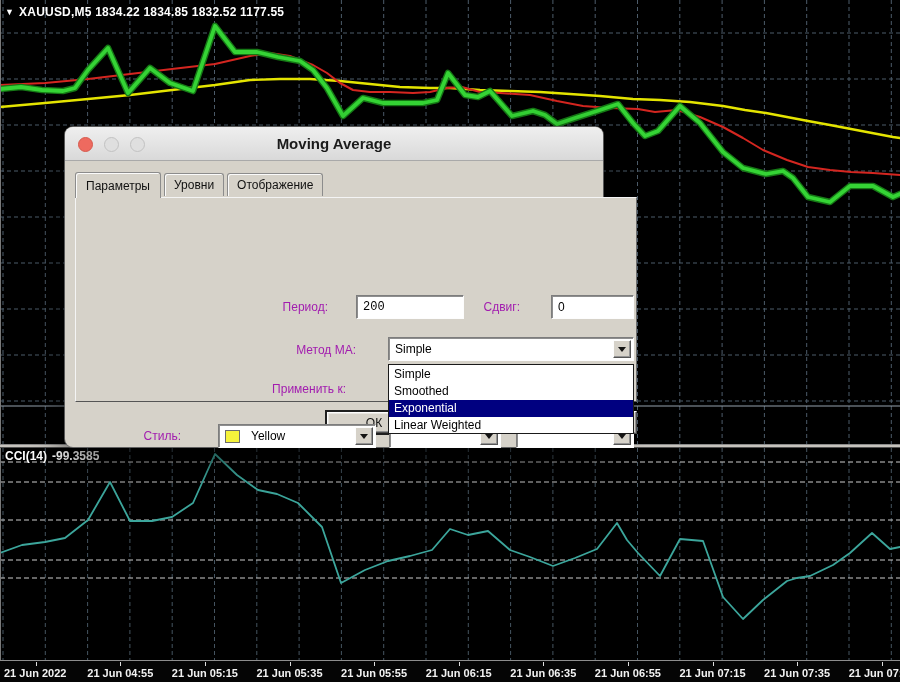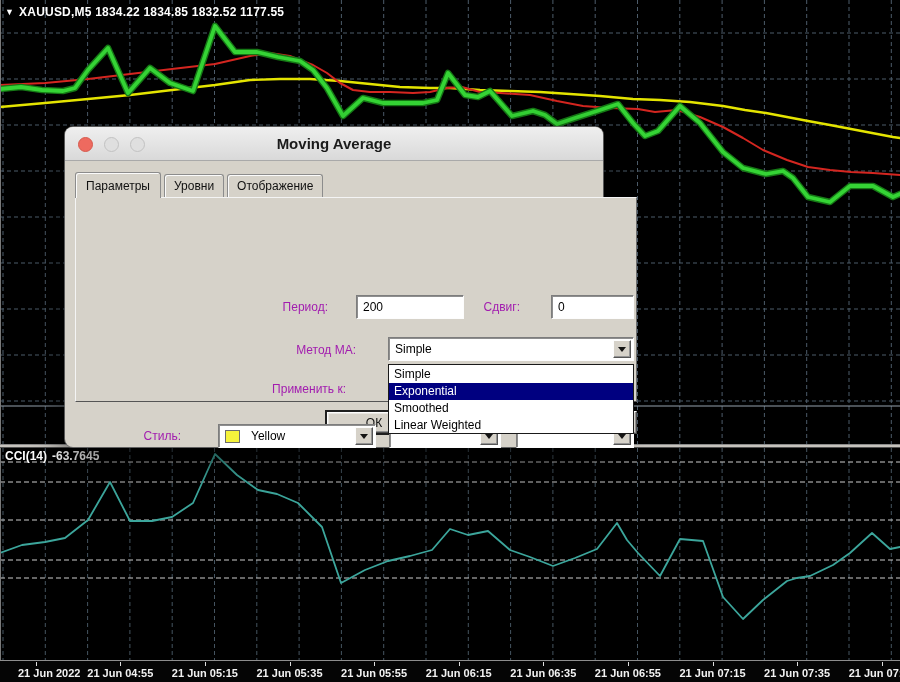--- a/index.html
+++ b/index.html
@@ -29,42 +29,42 @@
   .dialog{position:absolute;left:65px;top:127px;width:538px;height:320px;background:#d6d2c9;
           border-radius:8px;z-index:10;
           box-shadow:0 0 0 1px rgba(110,110,110,.8),0 14px 34px rgba(0,0,0,.6);}
   .titlebar{position:relative;height:34px;background:linear-gradient(#efefef,#d9d9d9);
             border-bottom:1px solid #a9a9a9;border-radius:8px 8px 0 0;}
   .dlg-title{text-align:center;line-height:34px;font-size:15px;font-weight:bold;color:#1b1b1b;}
   .lights{position:absolute;left:13px;top:10px;display:flex;gap:11px;}
   .light{width:15px;height:15px;border-radius:50%;}
   .light.red{background:#ee6a5f;border:1px solid #d65a4d;}
   .light.gray{background:#dfdfdf;border:1px solid #c2c2c2;}
-  .tabs{position:absolute;left:10px;top:45px;height:25px;display:flex;align-items:flex-end;z-index:4;}
+  .tabs{position:absolute;left:10px;top:45px;height:25px;display:flex;align-items:center;z-index:4;}
   .tab{font-size:12px;color:#111;background:#d6d2c9;padding:4px 9px;margin-right:3px;
        border:1px solid #8c8c8c;border-bottom:none;border-radius:3px 3px 0 0;
        box-shadow:inset 1px 1px 0 #fbfbfb;}
   .tab.active{padding:6px 10px 5px;margin-bottom:-1px;z-index:5;position:relative;}
   .page{position:absolute;left:10px;top:70px;width:562px;height:205px;background:#d6d2c9;
         border:1px solid;border-color:#f4f4f4 #6e6e6e #555 #f4f4f4;z-index:3;}
   .lbl{position:absolute;font-size:12px;color:#a21caf;white-space:nowrap;}
   .sunken{background:#fff;border:1px solid;border-color:#7d7d7d #fdfdfd #fdfdfd #7d7d7d;
           box-shadow:inset 1px 1px 0 rgba(50,50,50,.55);}
   .input{position:absolute;font-size:12px;color:#000;}
   .input span{display:block;padding:4px 0 0 6px;}
   .combo{position:absolute;font-size:12px;color:#000;}
   .combo-text{display:block;padding:4px 0 0 6px;white-space:nowrap;}
   .combo-btn{position:absolute;right:2px;top:2px;bottom:2px;width:18px;background:#d6d2c9;
              border:1px solid;border-color:#fdfdfd #565656 #565656 #fdfdfd;
              box-shadow:inset -1px -1px 0 #949494;display:flex;align-items:center;justify-content:center;}
   .tri{width:0;height:0;border-left:4px solid transparent;border-right:4px solid transparent;
        border-top:5px solid #141414;}
   .swatch{position:absolute;left:6px;top:5px;width:15px;height:13px;border:1px solid #6d6d6d;}
   .combo-style .combo-text{padding-left:32px;}
-  .inp-period{left:280px;top:97px;width:108px;height:24px;}
+  .inp-period{left:280px;top:97px;width:108px;height:24px;font-family:Liberation Mono, monospace;}
   .inp-shift{left:475px;top:97px;width:83px;height:24px;}
   .combo-method{left:312px;top:139px;width:246px;height:24px;}
   .combo-style{left:142px;top:226px;width:158px;height:24px;}
   .combo-style-b{left:313px;top:226px;width:112px;height:24px;z-index:1;}
   .combo-style-c{left:440px;top:226px;width:118px;height:24px;z-index:1;}
   .lbl-period{top:102px;right:308px;}
   .lbl-shift{top:102px;right:116px;}
   .lbl-method{top:145px;right:280px;}
   .lbl-apply{top:184px;right:290px;}
   .lbl-style{top:231px;right:455px;}
@@ -157,26 +157,26 @@
         <line x1="848.9999999999998" y1="0" x2="848.9999999999998" y2="212" stroke="#455460" stroke-width="1" stroke-dasharray="4 3"></line>
         <line x1="891.2999999999997" y1="0" x2="891.2999999999997" y2="212" stroke="#455460" stroke-width="1" stroke-dasharray="4 3"></line>
         <line x1="0" y1="14" x2="900" y2="14" stroke="#cdcdcd" stroke-width="1" stroke-dasharray="5 3"></line>
         <line x1="0" y1="34" x2="900" y2="34" stroke="#cdcdcd" stroke-width="1" stroke-dasharray="5 3"></line>
         <line x1="0" y1="72" x2="900" y2="72" stroke="#cdcdcd" stroke-width="1" stroke-dasharray="5 3"></line>
         <line x1="0" y1="112" x2="900" y2="112" stroke="#cdcdcd" stroke-width="1" stroke-dasharray="5 3"></line>
         <line x1="0" y1="130" x2="900" y2="130" stroke="#cdcdcd" stroke-width="1" stroke-dasharray="5 3"></line>
         <polyline points="0,105 22,97 45,94 65,90 88,72 110,34 130,73 152,73 172,69 193,55 215,6 237,27 258,42 277,46 298,55 322,79 341,135 365,122 388,113 410,108 432,102 450,81 468,87 488,83 510,102 530,109 553,118 575,110 597,101 617,75 627,92 638,105 660,128 680,91 703,93 723,149 743,171 763,152 787,133 797,130 810,128 833,117 850,105 872,85 890,101 900,99" fill="none" stroke="#3ca69c" stroke-width="1.8" stroke-linejoin="round" stroke-linecap="round"></polyline>
       </svg>
     <div class="cci-label">
-      <span>CCI(14)</span><span class="val">-63.7645</span>
+      <span>CCI(14)</span><span class="val">-99.3585</span>
     </div>
   </div>
 
   <div class="time-axis" id="time-axis">
-      <span class="tlabel" style="left: 18px;">21 Jun 2022</span>
+      <span class="tlabel" style="left: 4px;">21 Jun 2022</span>
       <span class="tlabel" style="left: 120.3px; transform: translateX(-50%);">21 Jun 04:55</span>
       <span class="tlabel" style="left: 204.9px; transform: translateX(-50%);">21 Jun 05:15</span>
       <span class="tlabel" style="left: 289.5px; transform: translateX(-50%);">21 Jun 05:35</span>
       <span class="tlabel" style="left: 374.1px; transform: translateX(-50%);">21 Jun 05:55</span>
       <span class="tlabel" style="left: 458.7px; transform: translateX(-50%);">21 Jun 06:15</span>
       <span class="tlabel" style="left: 543.3px; transform: translateX(-50%);">21 Jun 06:35</span>
       <span class="tlabel" style="left: 627.9px; transform: translateX(-50%);">21 Jun 06:55</span>
       <span class="tlabel" style="left: 712.5px; transform: translateX(-50%);">21 Jun 07:15</span>
       <span class="tlabel" style="left: 797.1px; transform: translateX(-50%);">21 Jun 07:35</span>
       <span class="tlabel" style="left: 881.7px; transform: translateX(-50%);">21 Jun 07:55</span>
@@ -247,22 +247,22 @@
       </div>
       <div class="combo sunken combo-style-c">
         <span class="combo-text"></span>
         <span class="combo-btn">
             <i class="tri"></i>
           </span>
       </div>
 
       <div class="listbox">
         <div class="opt">Simple</div>
+        <div class="opt">Smoothed</div>
         <div class="opt selected">Exponential</div>
-        <div class="opt">Smoothed</div>
         <div class="opt">Linear Weighted</div>
       </div>
     </div>
 
     <div class="btn-outer default btn-ok">
       <div class="btn">
           <span>ОК</span>
         </div>
     </div>
     <div class="btn-outer btn-cancel">

